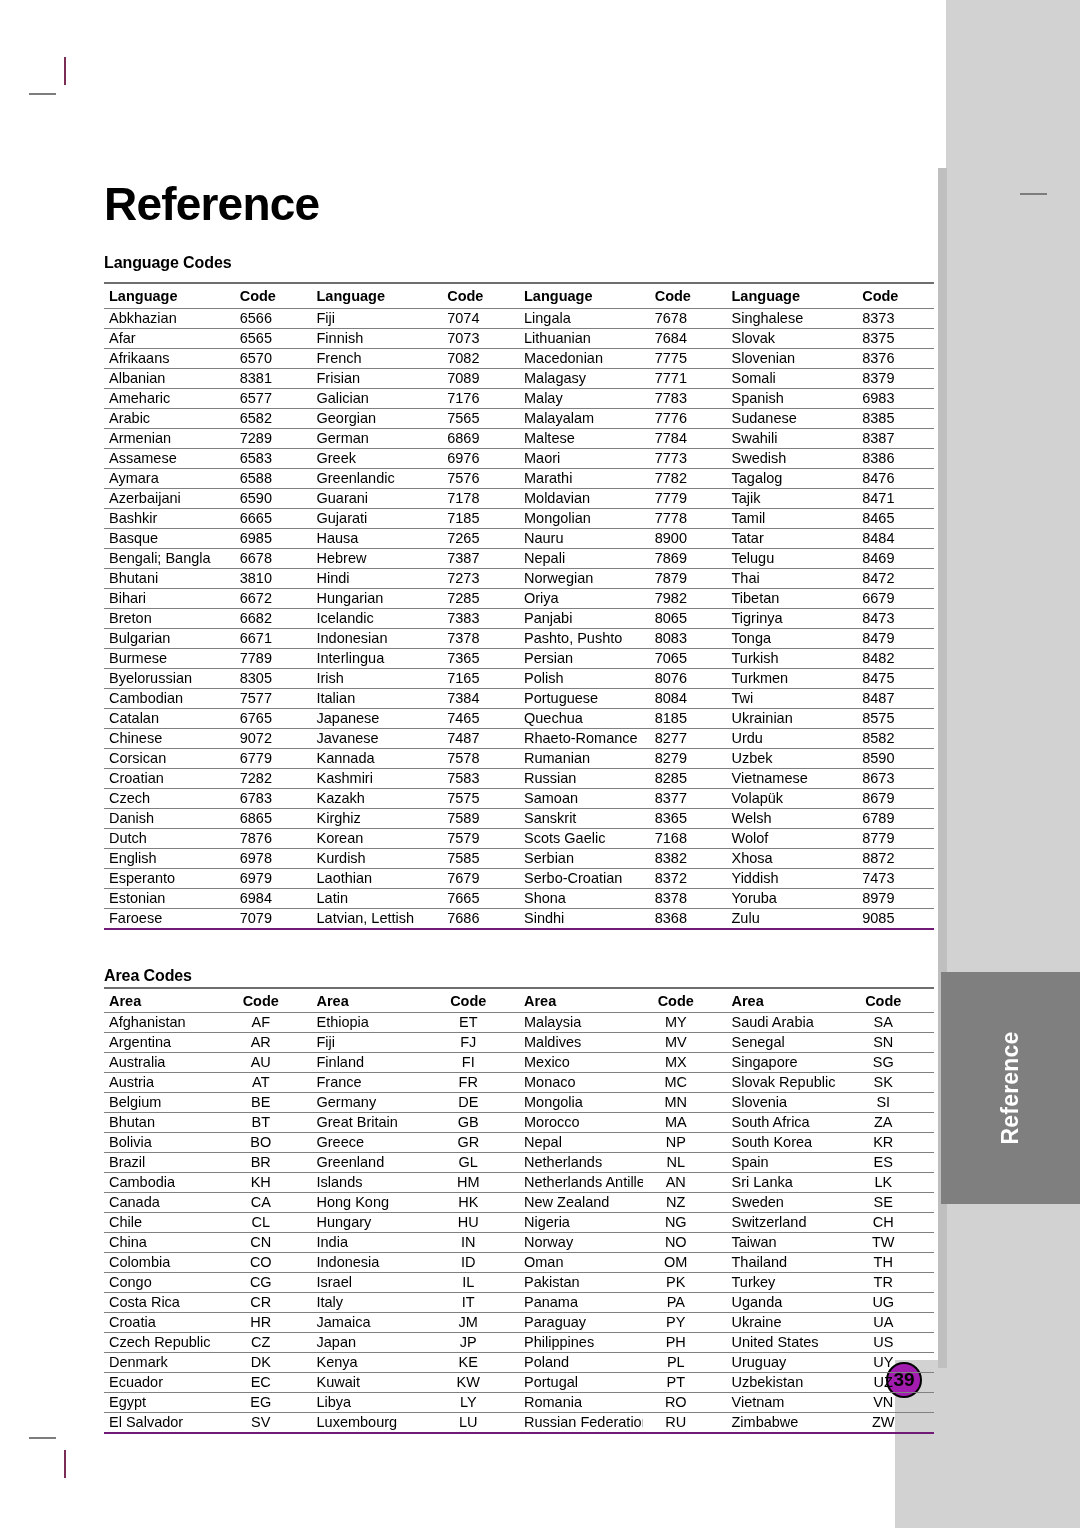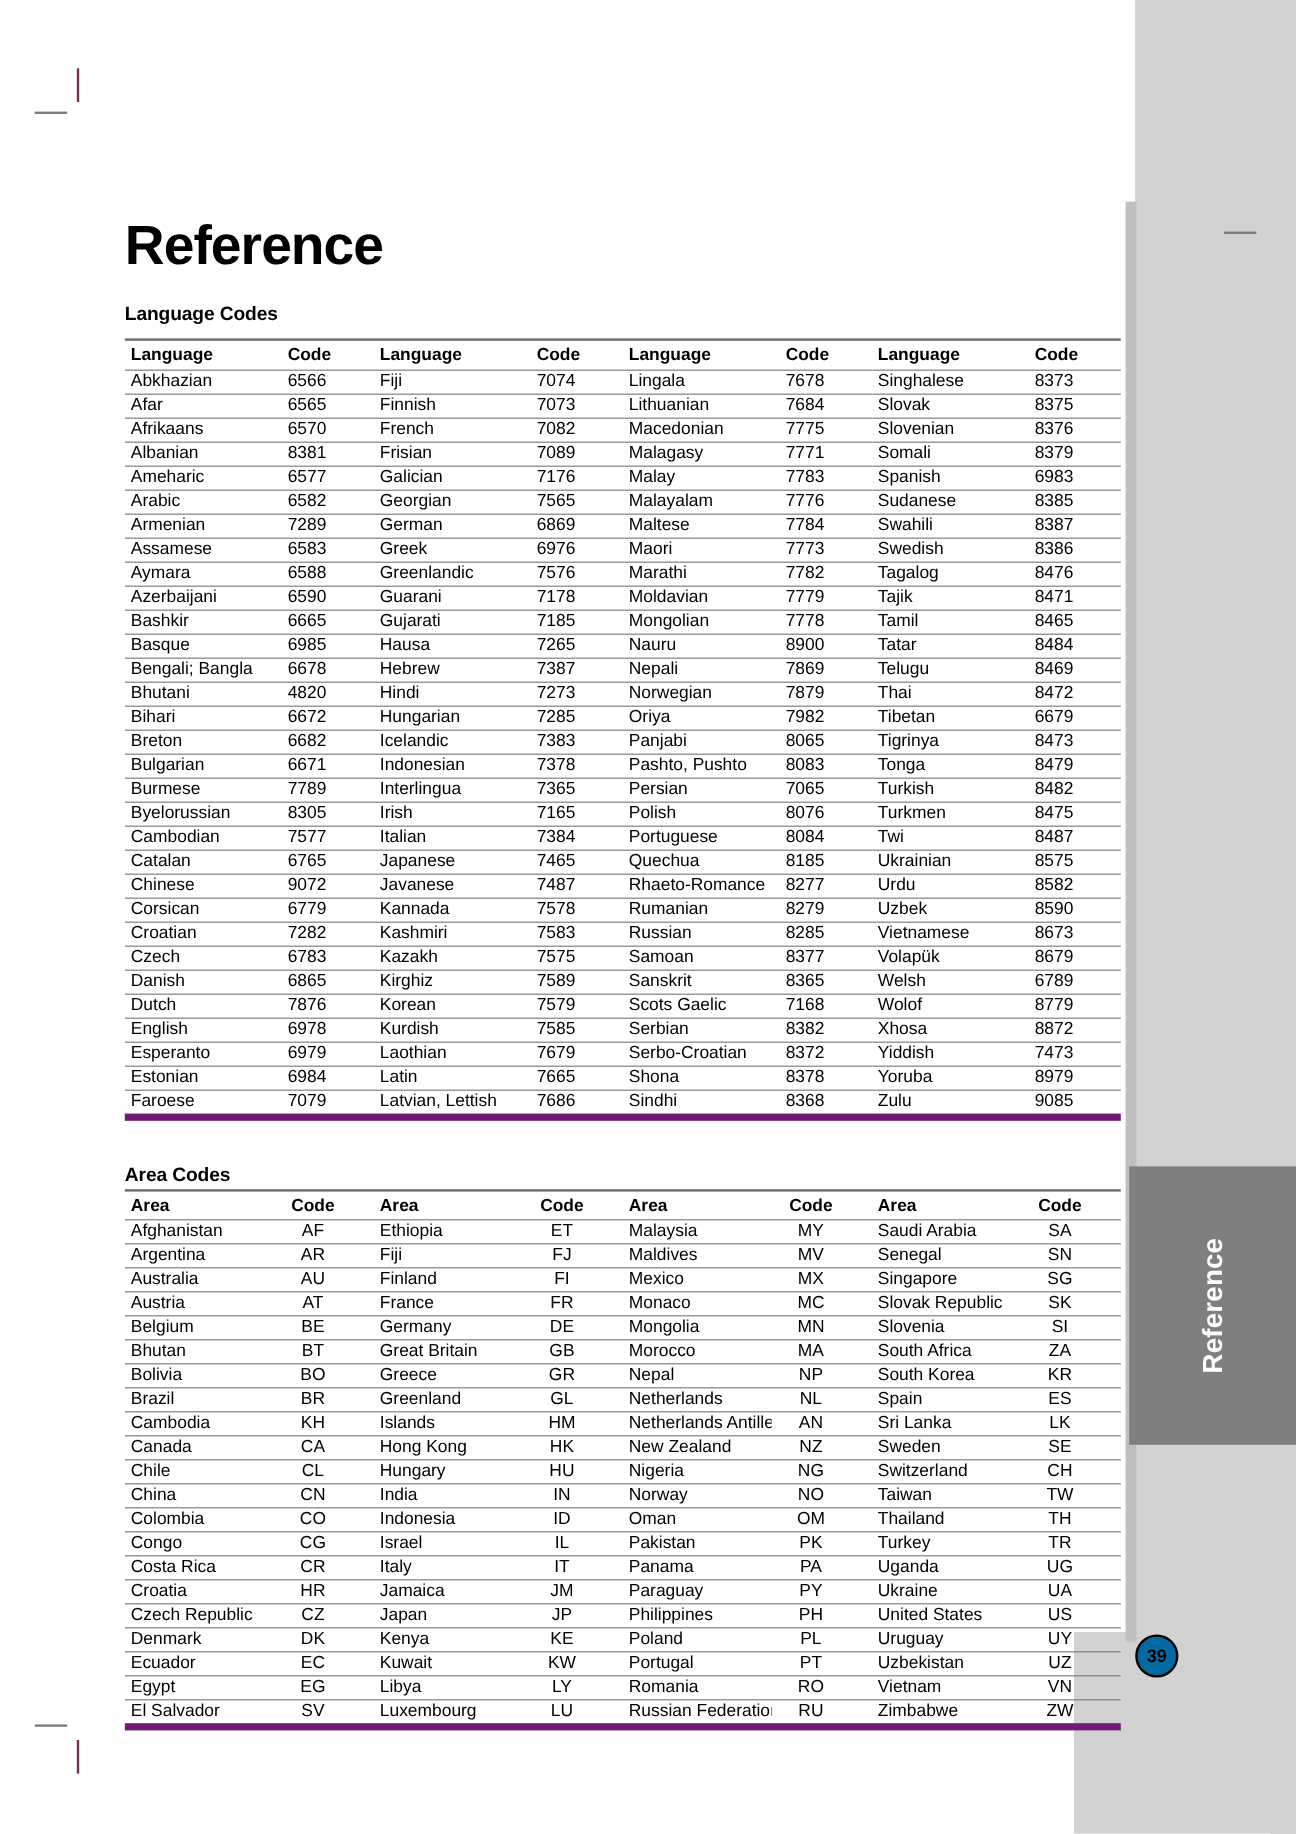--- a/index.html
+++ b/index.html
@@ -79,32 +79,32 @@
     justify-content: center;
     color: #ffffff;
     font-size: 23px;
     font-weight: bold;
     letter-spacing: .2px;
   }
 
   
   #page-number {
     position: absolute;
-    left: 946px;
+    left: 886px;
     top: 1362px;
     width: 32px;
     height: 32px;
     border: 2px solid #000000;
     border-radius: 50%;
     display: flex;
     align-items: center;
     justify-content: center;
-    font-size: 15px;
+    font-size: 19px;
     font-weight: bold;
-    background: #0369a1;
+    background: #a21caf;
   }
 
   
   #main {
     position: absolute;
     left: 104px;
     top: 180px;
     width: 830px;
   }
   #page-title {
@@ -125,21 +125,21 @@
     line-height: 1.28;
     margin: 0 0 10px 0;
   }
   .section-intro div { white-space: nowrap; }
 
   
   .code-table-wrap {
     display: flex;
     gap: 0px;
     border-top: 2px solid #6e6e6e;
-    border-bottom: 6px solid #701a75;
+    border-bottom: 2px solid #701a75;
     padding: 0;
     align-items: center;
   }
   .code-col {
     width: 207.5px;
     box-sizing: border-box;
     padding: 0 0 0 0;
   }
   .code-col table {
     width: 100%;
@@ -260,21 +260,21 @@
                 <tr>
                   <td class="c-name">Basque</td>
                   <td class="c-code">6985</td>
                 </tr>
                 <tr>
                   <td class="c-name">Bengali; Bangla</td>
                   <td class="c-code">6678</td>
                 </tr>
                 <tr>
                   <td class="c-name">Bhutani</td>
-                  <td class="c-code">4820</td>
+                  <td class="c-code">3810</td>
                 </tr>
                 <tr>
                   <td class="c-name">Bihari</td>
                   <td class="c-code">6672</td>
                 </tr>
                 <tr>
                   <td class="c-name">Breton</td>
                   <td class="c-code">6682</td>
                 </tr>
                 <tr>

